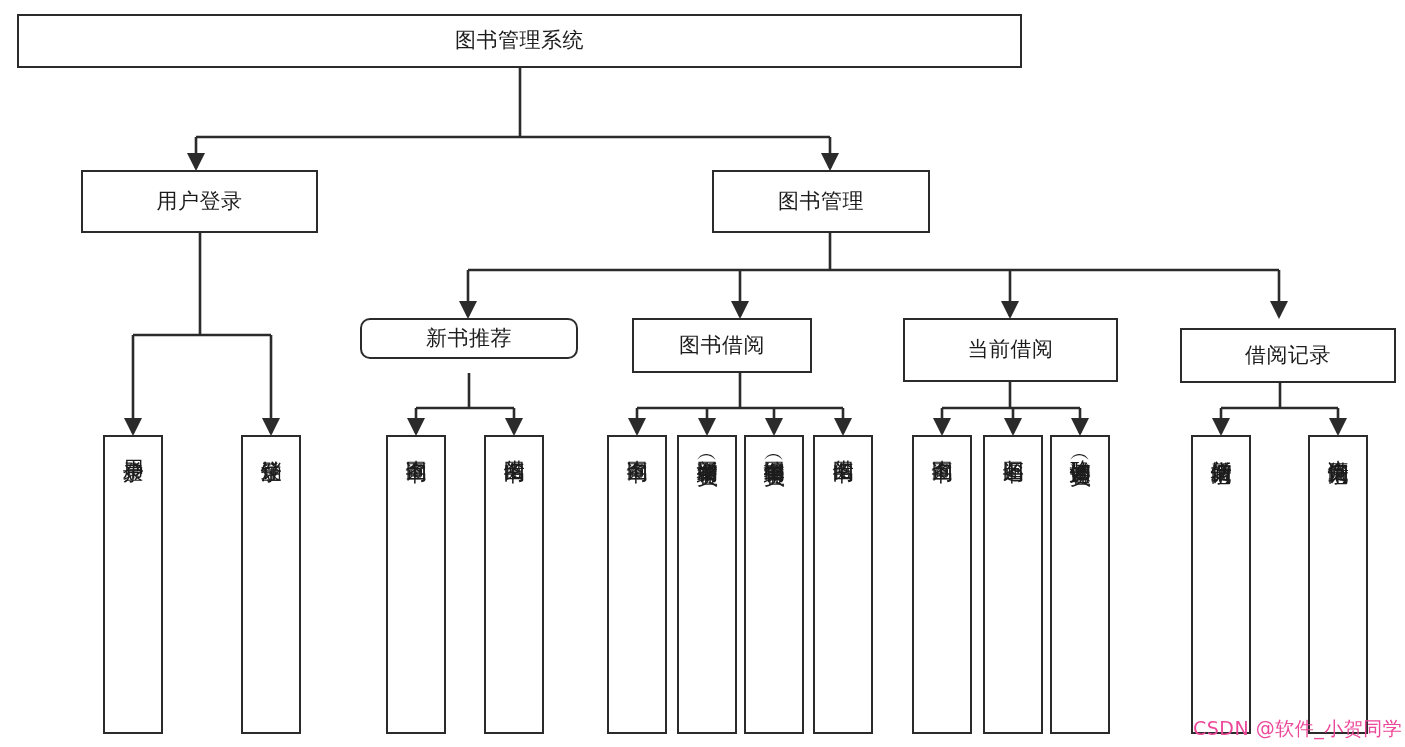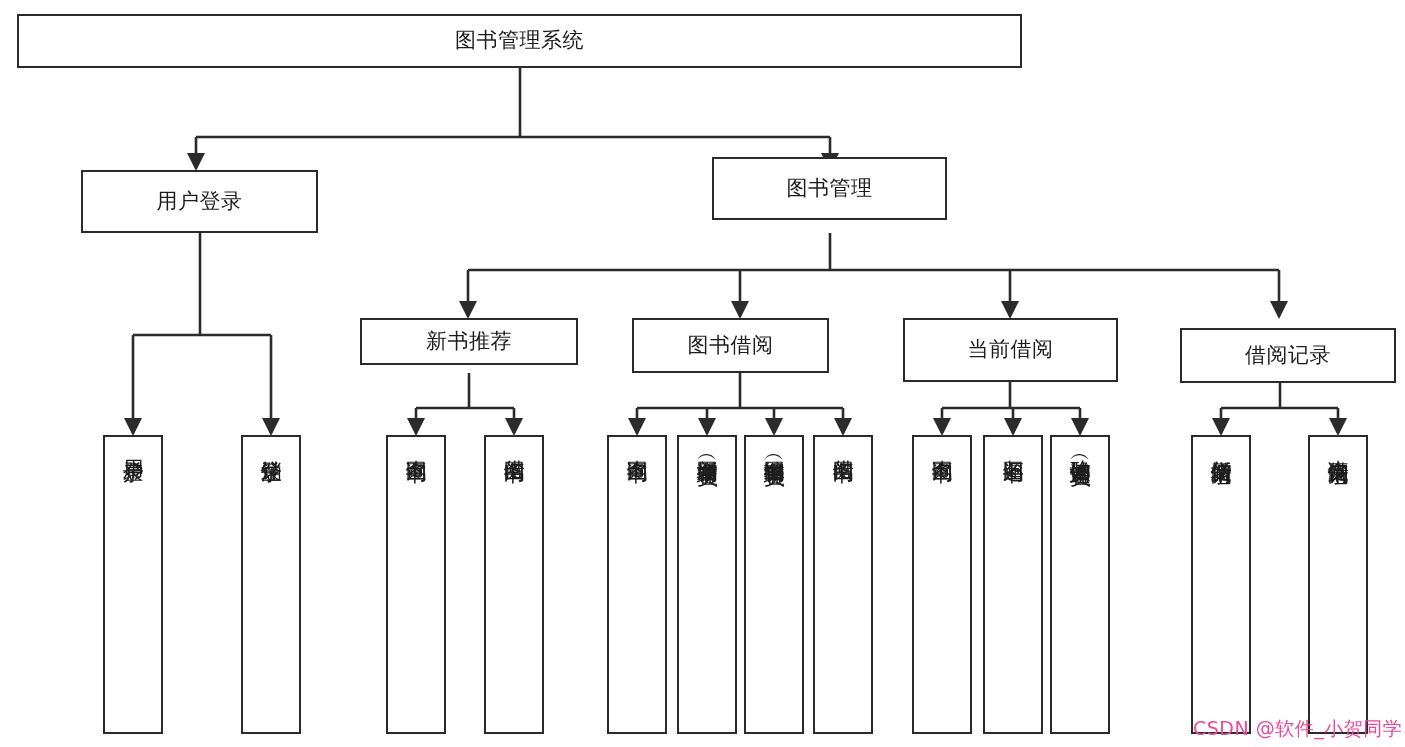--- a/index.html
+++ b/index.html
@@ -118,28 +118,28 @@
     </g>
   </svg>
 
   <div class="node" id="node-root" style="left: 17px; top: 14px; width: 1005px; height: 54px;">
     <span class="label">图书管理系统</span>
   </div>
 
   <div class="node" id="node-l1-0" style="left: 81px; top: 170px; width: 237px; height: 63px;">
     <span class="label">用户登录</span>
   </div>
-  <div class="node" id="node-l1-1" style="left: 712px; top: 157px; width: 235px; height: 63px;">
+  <div class="node" id="node-l1-1" style="left: 712px; top: 170px; width: 218px; height: 63px;">
     <span class="label">图书管理</span>
   </div>
 
-  <div class="node" id="node-l2-0" style="left: 360px; top: 318px; width: 218px; height: 47px;">
+  <div class="node" id="node-l2-0" style="left: 360px; top: 318px; width: 218px; height: 41px; border-radius: 10px;">
     <span class="label">新书推荐</span>
   </div>
-  <div class="node" id="node-l2-1" style="left: 632px; top: 318px; width: 197px; height: 55px;">
+  <div class="node" id="node-l2-1" style="left: 632px; top: 318px; width: 180px; height: 55px;">
     <span class="label">图书借阅</span>
   </div>
   <div class="node" id="node-l2-2" style="left: 903px; top: 318px; width: 215px; height: 64px;">
     <span class="label">当前借阅</span>
   </div>
   <div class="node" id="node-l2-3" style="left: 1172px; top: 328px; width: 216px; height: 55px; margin-left: 8px;">
     <span class="label">借阅记录</span>
   </div>
 
   <div class="node leaf" id="node-leaf-0" style="left: 103px; top: 435px; width: 60px; height: 299px;">

